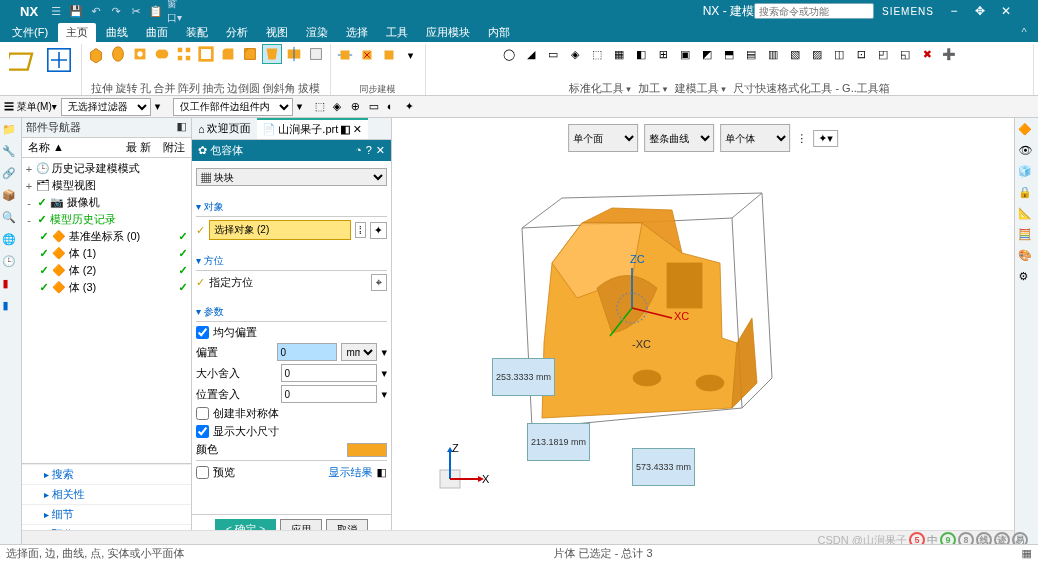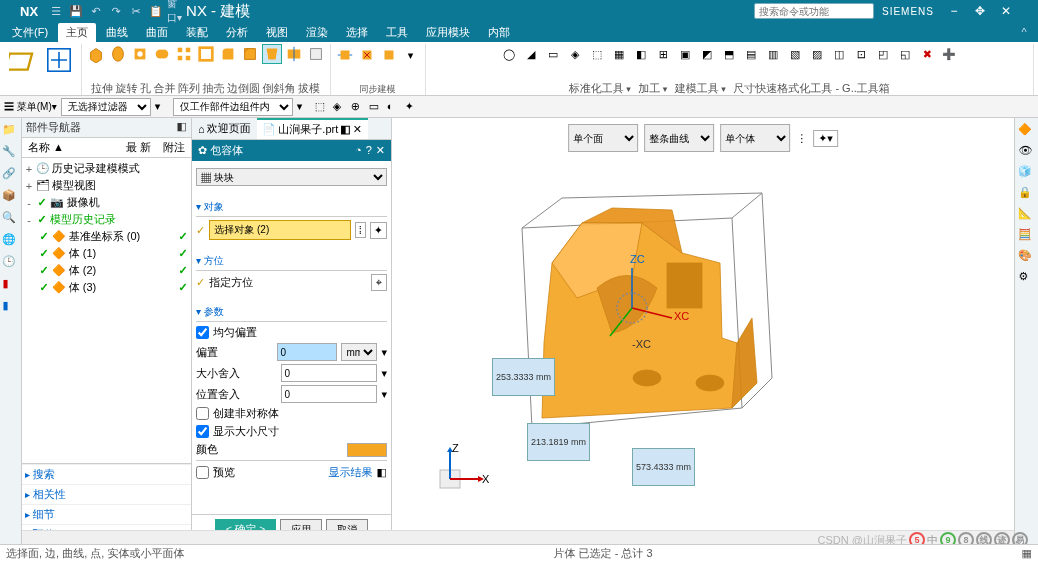--- a/index.html
+++ b/index.html
@@ -1,20 +1,20 @@
 <!DOCTYPE html>
 <html><head>
 <meta charset="utf-8">
 <style>
 *{box-sizing:border-box;margin:0;padding:0;font-family:"Microsoft YaHei",Arial,sans-serif;font-size:11px;user-select:none}
 body{width:1038px;height:562px;background:#fff;overflow:hidden;position:relative}
 .titlebar{height:22px;background:#0d7896;color:#fff;display:flex;align-items:center;padding:0 20px}
 .titlebar .nx{font-weight:bold;font-size:13px;margin-right:8px}
 .tb-icon{width:18px;height:18px;display:inline-flex;align-items:center;justify-content:center;margin:0 1px;color:#cde}
-.tb-center{flex:1;text-align:left;color:#fff;font-size:15px}
+.tb-center{flex:1;text-align:right;color:#fff;font-size:12px}
 .tb-right{display:flex;align-items:center;gap:2px}
 .searchbox{width:120px;height:16px;background:#fff;border:1px solid #7ab;border-radius:2px;font-size:10px;padding:0 4px;color:#999}
 .wctrl{width:24px;text-align:center;font-size:12px}
 .menubar{height:20px;background:#0d7896;color:#fff;display:flex;align-items:center;padding:0 4px;gap:2px}
 .menutab{padding:2px 8px;font-size:11px;border-radius:2px 2px 0 0}
 .menutab.active{background:#fff;color:#333}
 .ribbon{height:54px;background:#fff;border-bottom:1px solid #ccc;display:flex;align-items:flex-start;padding:2px 4px;gap:0;overflow:hidden}
 .rgroup{display:flex;flex-direction:column;align-items:center;padding:0 4px;border-right:1px solid #e0e0e0;height:52px}
 .rgroup-icons{display:flex;gap:2px;flex-wrap:wrap;align-items:center;height:36px}
 .rgroup-label{font-size:9px;color:#555;margin-top:17px}
@@ -28,21 +28,21 @@
 .rail-icon{width:18px;height:18px;border:1px solid transparent}
 .navpanel{width:170px;background:#fff;border-right:1px solid #ccc;display:flex;flex-direction:column}
 .nav-hdr{background:#eef3f5;padding:2px 4px;font-size:10px;color:#333;border-bottom:1px solid #ccc;display:flex;justify-content:space-between}
 .nav-tabs{display:flex;font-size:10px;border-bottom:1px solid #ccc}
 .nav-tab{padding:2px 6px}
 .tree{flex:1;overflow:auto;font-size:10px;padding:2px}
 .tree-row{display:flex;align-items:center;gap:2px;padding:1px 0;white-space:nowrap}
 .tree-row .chk{color:#0a0;font-weight:bold;width:12px;text-align:center}
 .tree-row .exp{width:10px;text-align:center;color:#666}
 .tree-bottom{border-top:1px solid #ccc}
-.tree-bottom .sec{padding:2px 3px;font-size:10px;color:#06c;border-top:1px solid #eee}
+.tree-bottom .sec{padding:2px 22px;font-size:10px;color:#06c;border-top:1px solid #eee}
 .dlgpanel{width:200px;background:#fff;border-right:1px solid #ccc;display:flex;flex-direction:column}
 .dlg-tabs{display:flex;background:#eef3f5;border-bottom:1px solid #ccc;font-size:10px}
 .dlg-tab{padding:2px 6px;display:flex;align-items:center;gap:2px}
 .dlg-tab.active{background:#fff;border-top:2px solid #2a9}
 .dlg-title{background:#0d7896;color:#fff;padding:3px 6px;font-size:11px;display:flex;align-items:center;justify-content:space-between}
 .dlg-title-ctrl{display:flex;gap:4px}
 .dlg-body{flex:1;overflow:auto;padding:4px}
 .dlg-row{display:flex;align-items:center;gap:4px;margin:3px 0;font-size:10px}
 .dlg-sel{flex:1;height:18px;border:1px solid #aaa;font-size:10px}
 .dlg-section{color:#06c;font-size:10px;padding:2px 0;border-bottom:1px solid #ccc;margin-top:12px}

